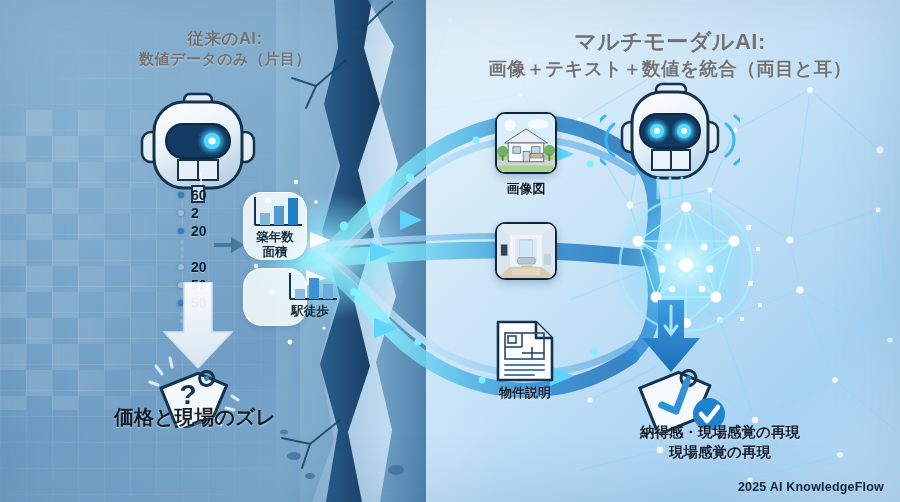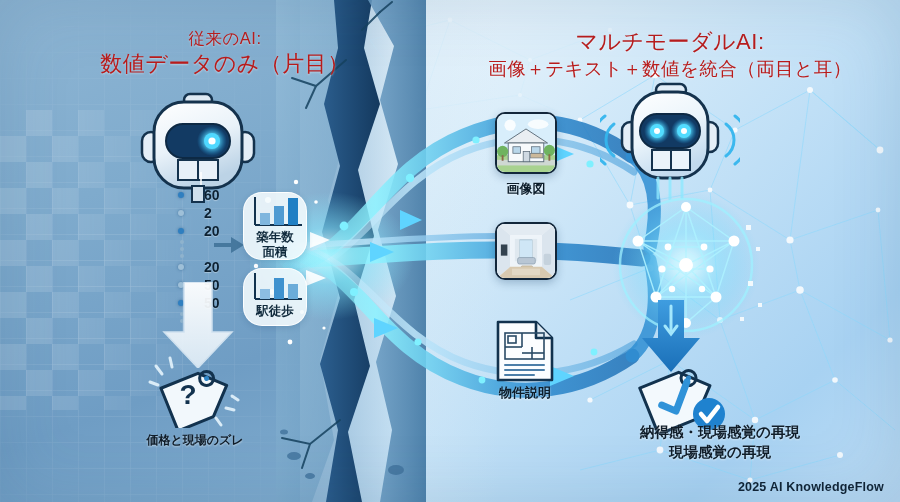--- a/index.html
+++ b/index.html
@@ -42,58 +42,58 @@
   .net-layer2{position:absolute;left:330px;top:0;width:320px;height:502px;opacity:.35;}
 
   
   .chasm{position:absolute;left:276px;top:0;width:150px;height:502px;}
 
   
   .streams{position:absolute;left:250px;top:60px;width:480px;height:400px;}
 
   
   .title{
-    position:absolute;text-align:center;color:#b91c1c;font-weight:normal;
+    position:absolute;text-align:center;color:#737373;font-weight:bold;
     letter-spacing:.5px;line-height:1.35;text-shadow:0 1px 2px rgba(255,255,255,.45);
   }
   .title-left{left:60px;top:27px;width:330px;}
   .title-left .l1{font-size:16.5px;}
-  .title-left .l2{font-size:22px;}
+  .title-left .l2{font-size:15px;}
   .title-right{left:470px;top:27px;width:400px;}
   .title-right .l1{font-size:22px;}
   .title-right .l2{font-size:18.5px;}
 
   
   .robot-left{position:absolute;left:138px;top:88px;width:120px;height:118px;}
   .robot-right{position:absolute;left:600px;top:78px;width:140px;height:122px;}
 
   
   .numcol{position:absolute;left:176px;top:186px;width:58px;height:140px;}
-  .numrow{display:flex;align-items:center;height:18px;gap:20px;padding-left:2px;}
+  .numrow{display:flex;align-items:center;height:18px;gap:7px;padding-left:2px;}
   .numrow .dot{width:6px;height:6px;border-radius:50%;background:#2f7fc0;box-shadow:0 0 3px rgba(20,70,120,.5);}
   .numrow .dot.pale{background:#9fc0d8;}
   .numrow .val{font-size:14px;font-weight:bold;color:#0d2233;text-shadow:0 1px 1px rgba(255,255,255,.35);}
   .minidots{display:flex;flex-direction:column;align-items:flex-start;gap:3px;padding-left:4px;}
   .minidots i{display:block;width:4px;height:4px;border-radius:50%;background:#8fb3cd;}
   .tick-top{position:absolute;left:24px;top:-14px;width:2px;height:13px;background:rgba(255,255,255,.75);}
 
   
   .small-arrow{position:absolute;left:214px;top:236px;width:30px;height:18px;}
 
   
   .chartcard{
     position:absolute;background:rgba(244,250,253,.88);
     border:1px solid rgba(255,255,255,.9);border-radius:19px;
     box-shadow:0 2px 6px rgba(30,70,110,.18);
   }
   .chartcard .lab{
     position:absolute;width:100%;text-align:center;font-size:12.5px;font-weight:bold;color:#102a3c;
   }
   .card-a{left:243px;top:192px;width:64px;height:68px;}
-  .card-b{left:243px;top:268px;width:64px;height:58px;}
+  .card-b{left:243px;top:268px;width:64px;height:58px;padding-left:35px;}
 
   
   .modcard{
     position:absolute;border-radius:10px;overflow:hidden;
     border:2.5px solid #12263a;background:#fff;
     box-shadow:0 3px 8px rgba(20,60,100,.28);
   }
   .modlabel{
     position:absolute;text-align:center;width:140px;font-size:13px;font-weight:bold;
     color:#0d1d2b;text-shadow:0 1px 2px rgba(255,255,255,.6);
@@ -111,21 +111,21 @@
 
   
   .tag-left{position:absolute;left:148px;top:352px;width:92px;height:76px;}
   .tag-right{position:absolute;left:630px;top:352px;width:104px;height:82px;}
 
   
   .caption{
     position:absolute;text-align:center;font-weight:bold;color:#101d29;
     text-shadow:0 1px 2px rgba(255,255,255,.5);line-height:1.35;
   }
-  .cap-left{left:60px;top:432px;width:270px;font-size:12px;}
+  .cap-left{left:60px;top:404px;width:270px;font-size:20px;}
   .cap-right{left:565px;top:423px;width:310px;font-size:14.5px;}
 
   .footer{
     position:absolute;right:16px;bottom:8px;font-size:12.5px;font-weight:bold;
     color:#0f2233;letter-spacing:.2px;
   }
   .vignette{position:absolute;inset:0;pointer-events:none;
     box-shadow:inset 0 0 70px rgba(40,80,120,.16);}
 </style>
 </head>

